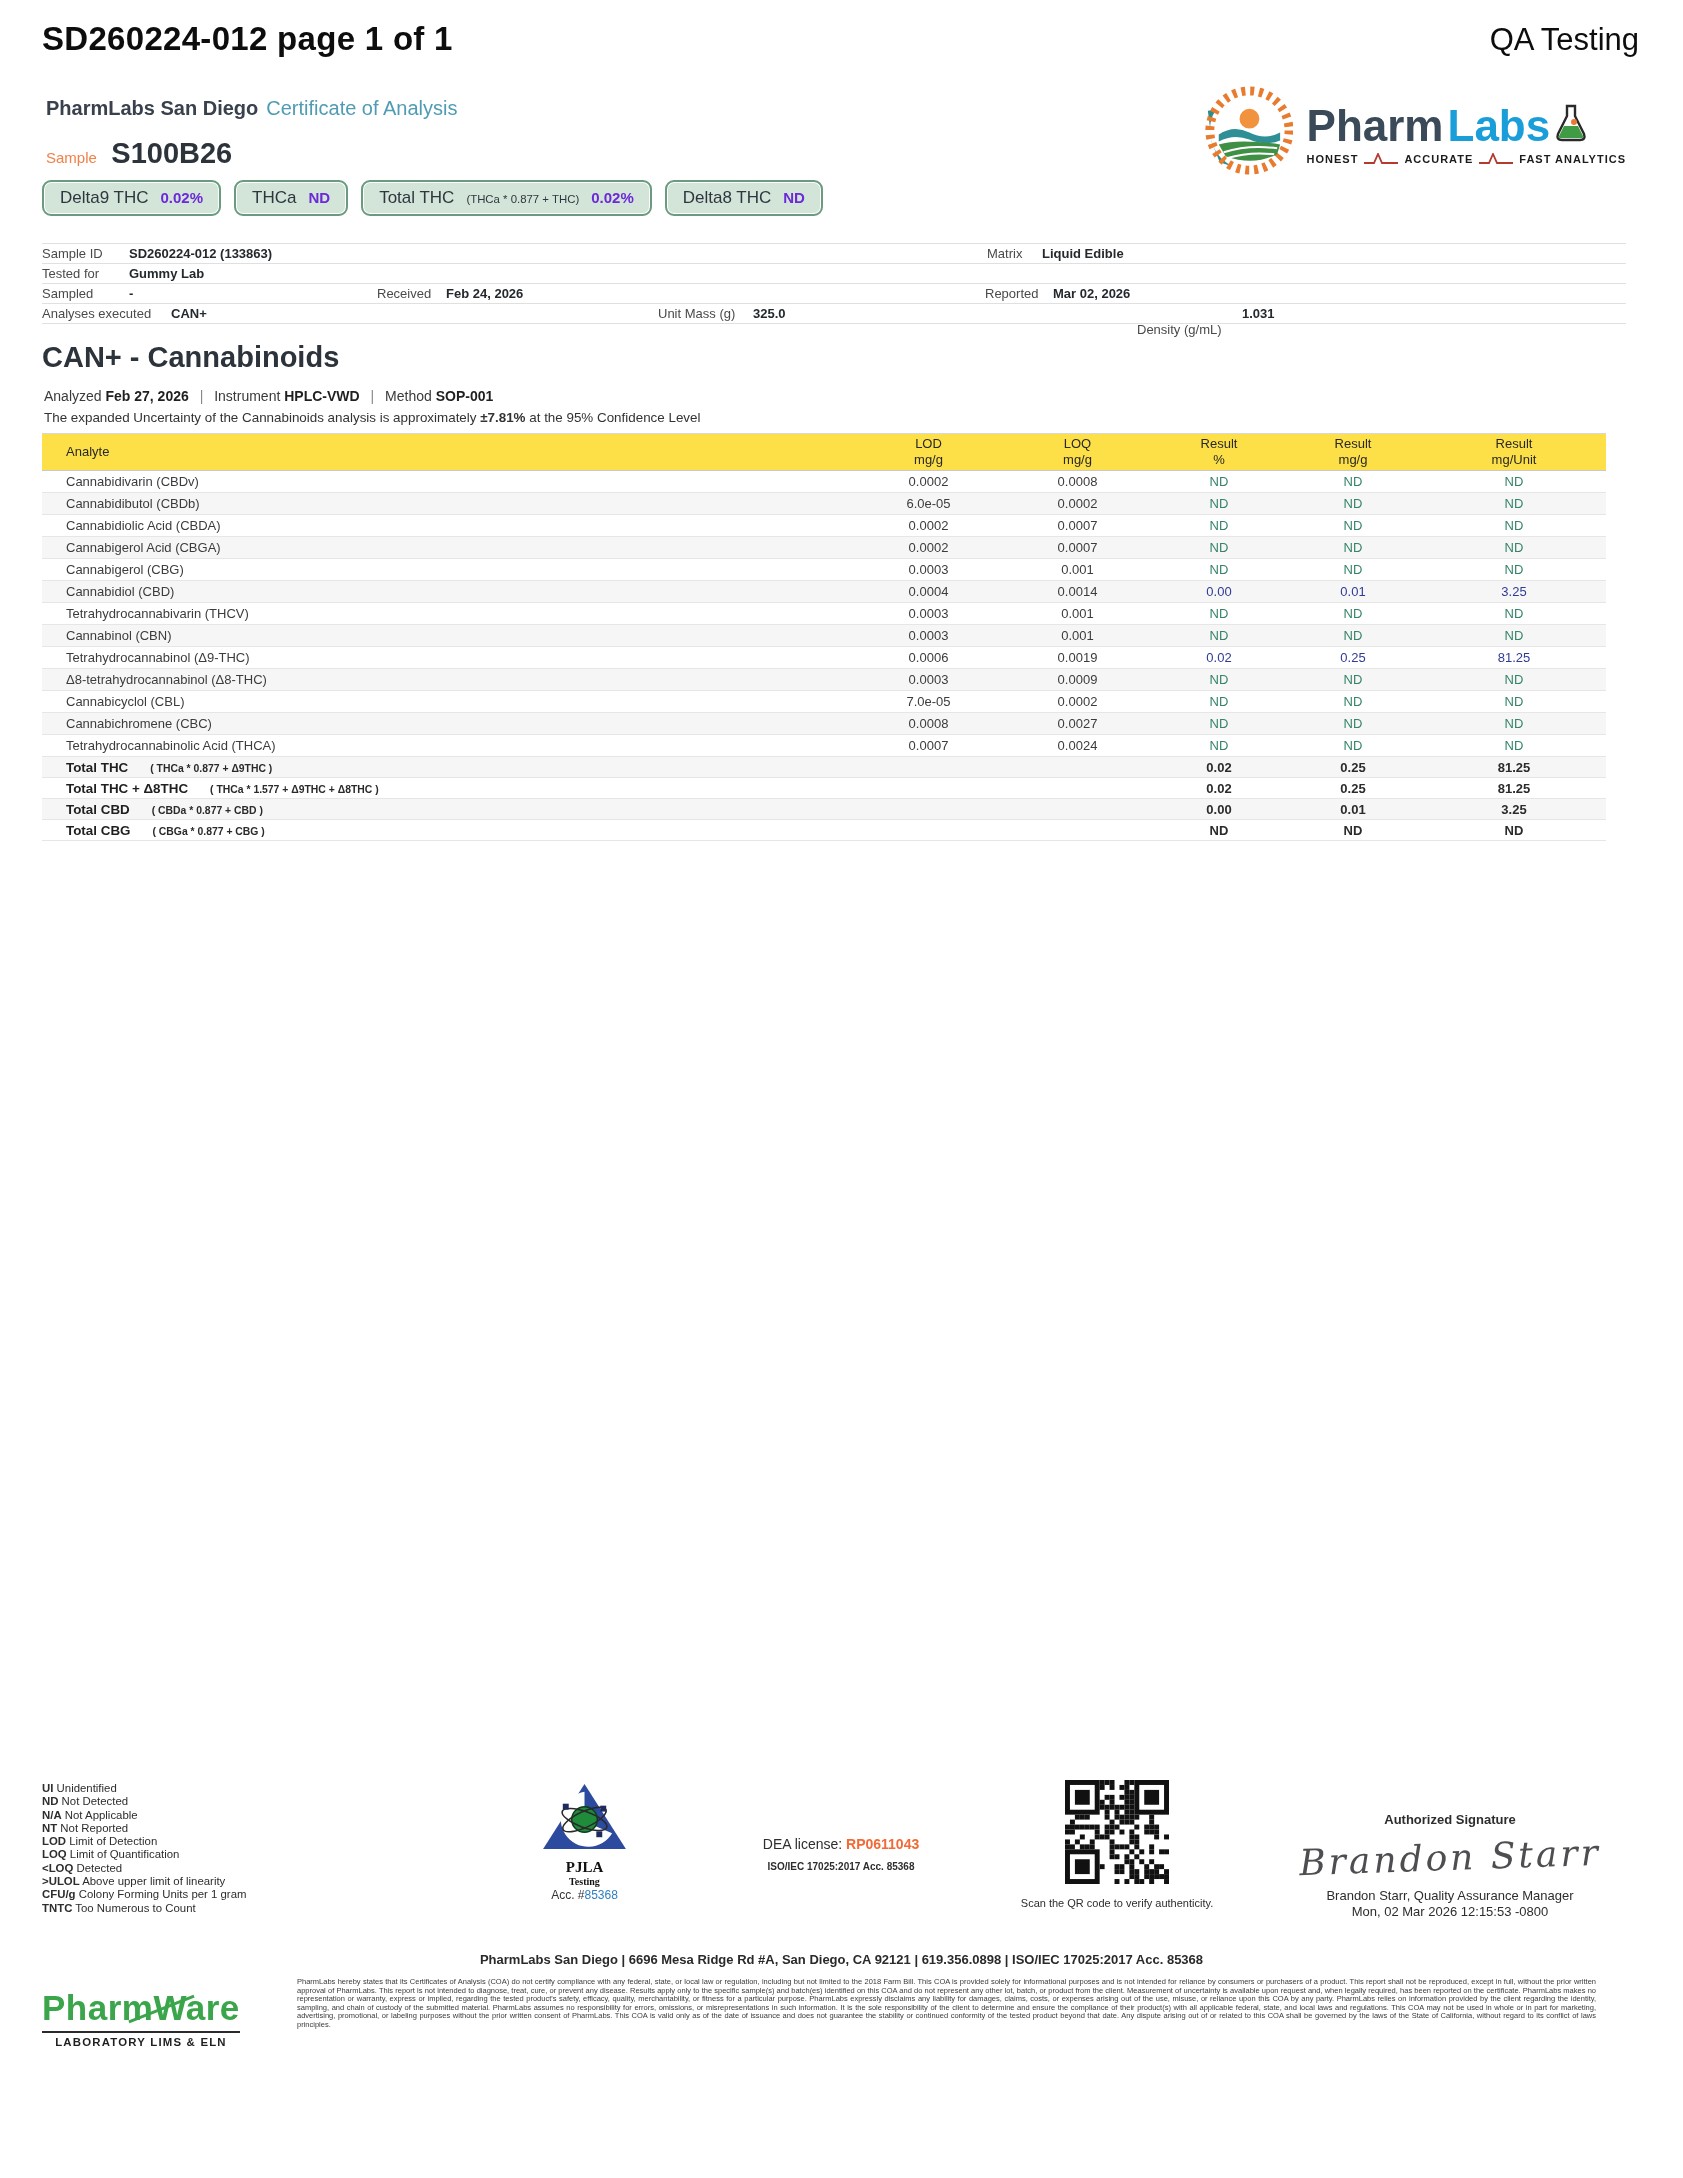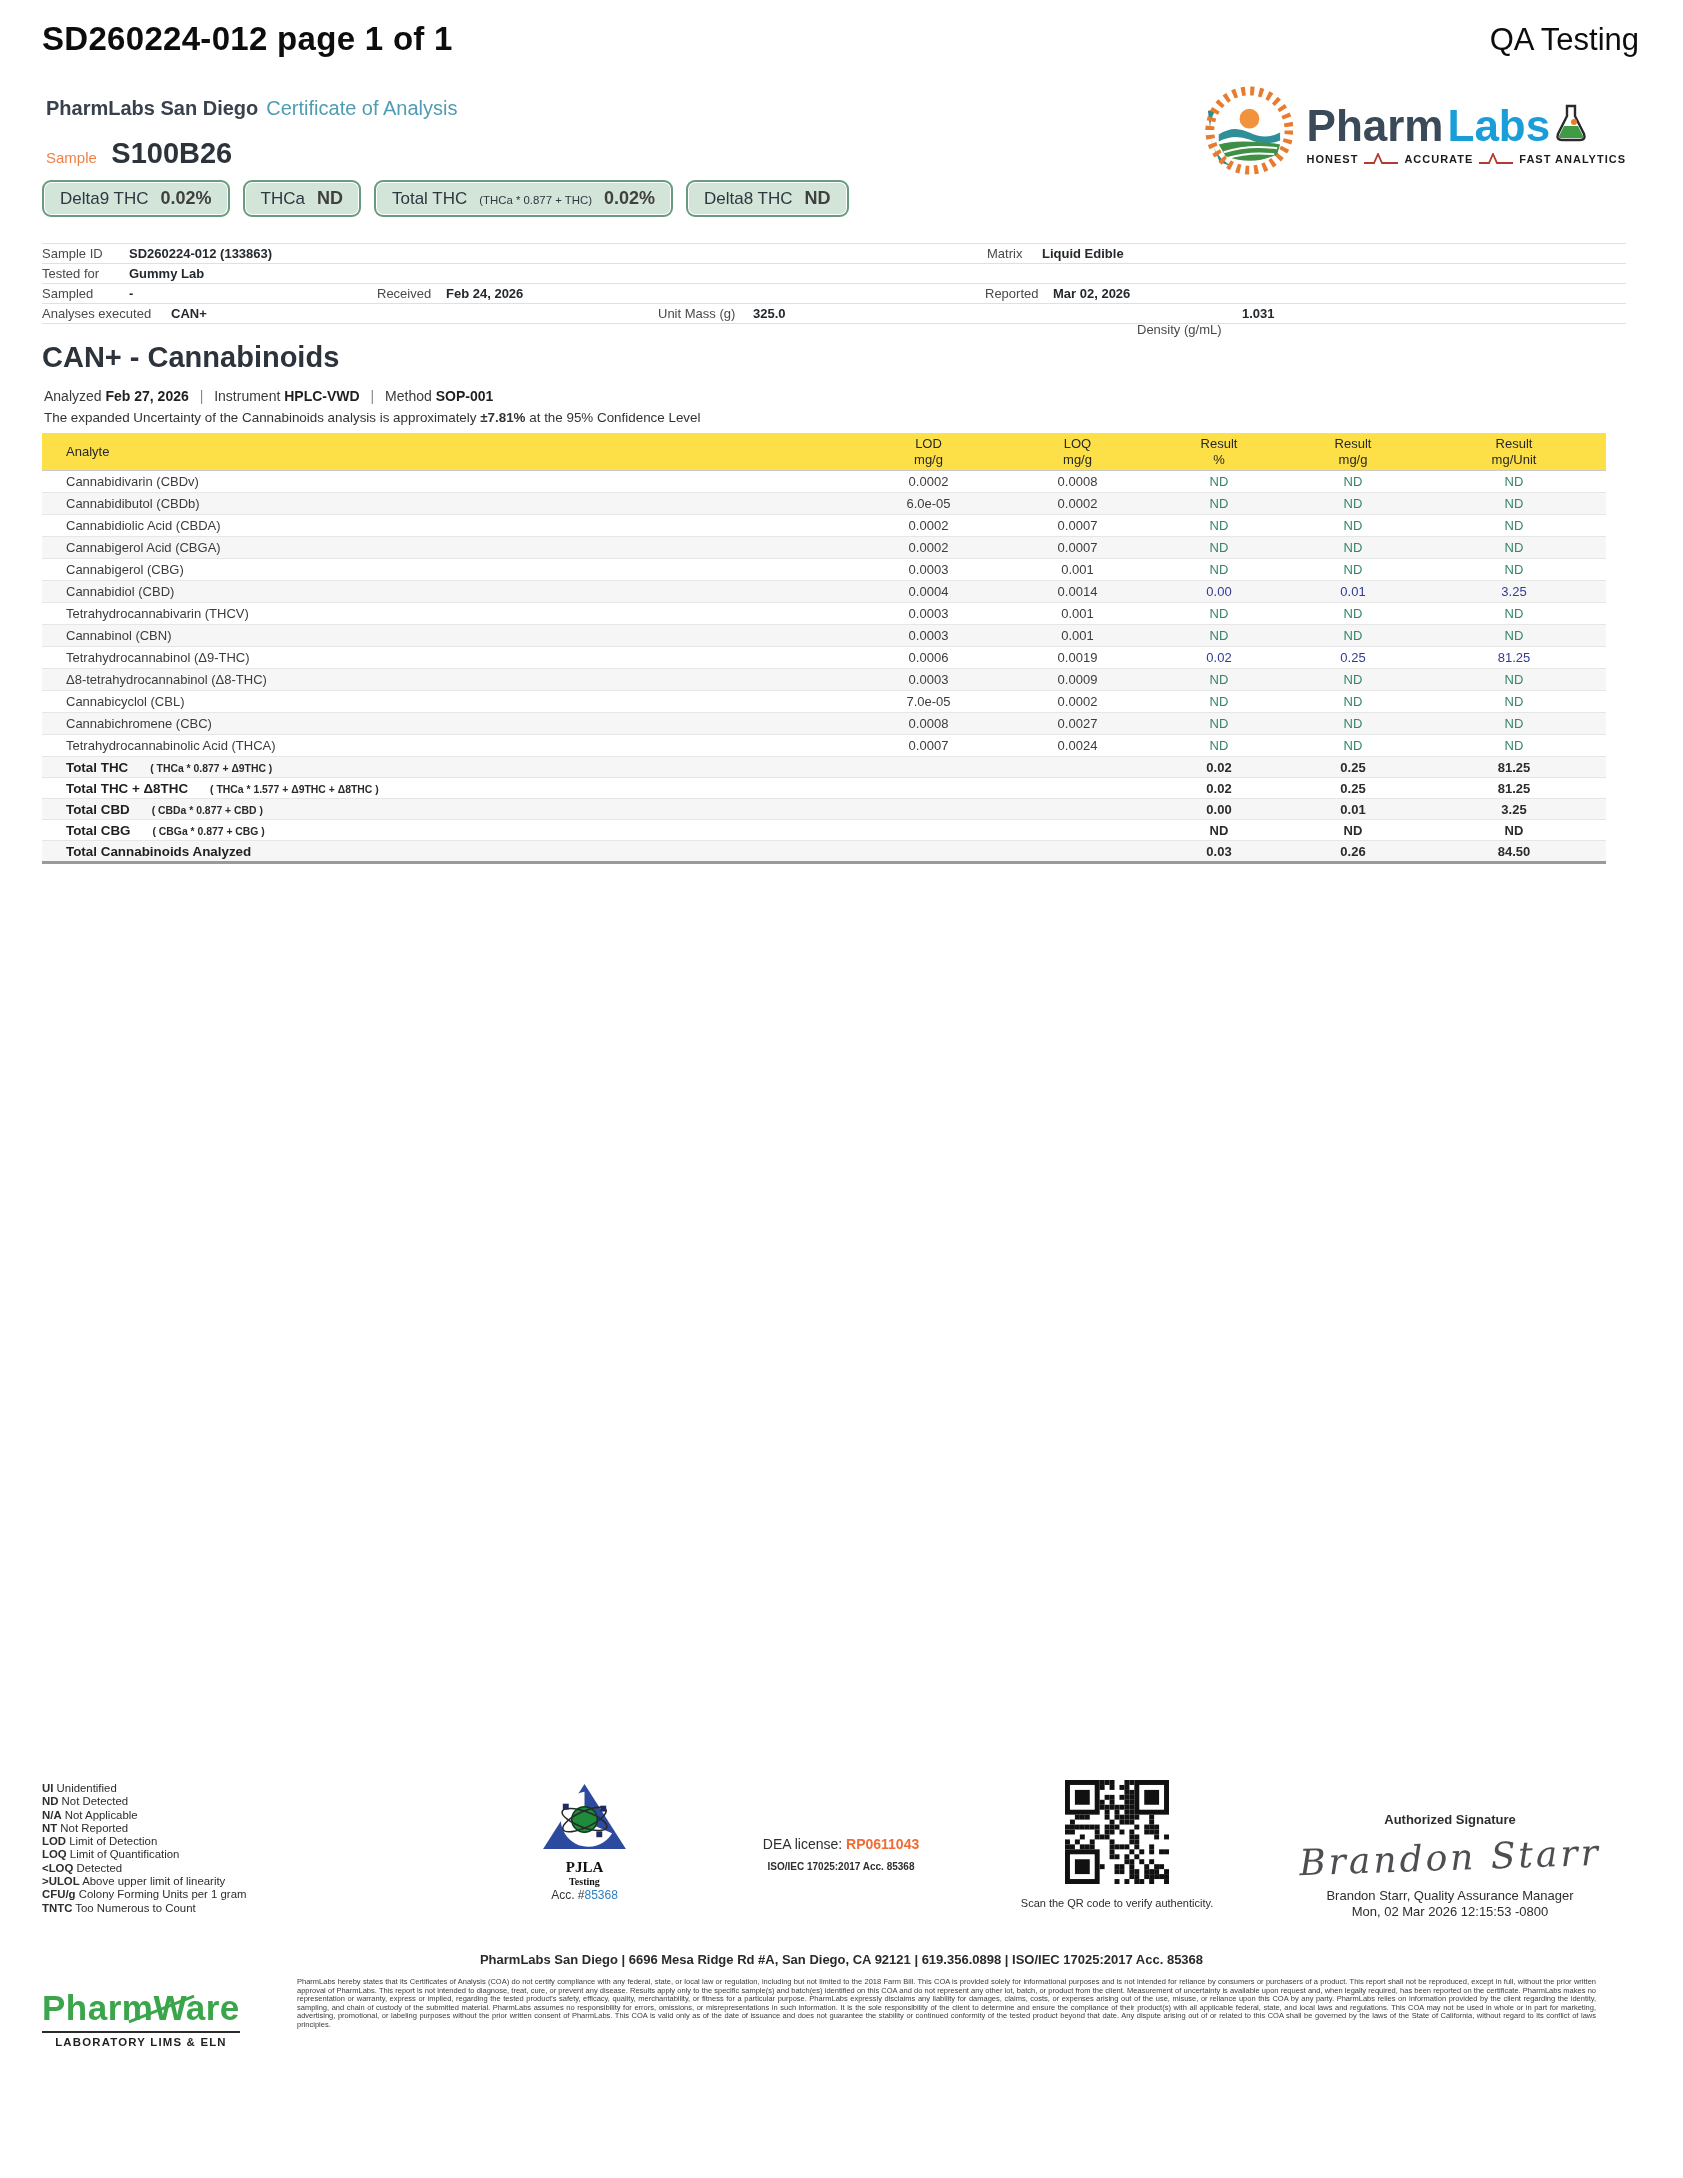--- a/index.html
+++ b/index.html
@@ -24,21 +24,21 @@
   .wordmark{font-size:44px;font-weight:700;line-height:44px;display:flex;align-items:center;gap:4px;}
   .wm1{color:#3a4a58;}
   .wm2{color:#1a9ed9;}
   .tagline{margin-top:4px;font-size:11px;font-weight:700;color:#1c1c1c;letter-spacing:1px;display:flex;gap:6px;}
 
   
   .badges{position:absolute;top:180px;left:42px;display:flex;gap:13px;}
   .badge{border:2px solid #6a9a80;background:#d2e5d8;border-radius:9px;padding:6px 16px;display:flex;align-items:baseline;gap:12px;box-shadow:0 0 0 1px #ffffff inset;}
   .badge .bl{font-size:17px;color:#2f3640;}
   .badge .bf{font-size:11.4px;color:#2f3640;}
-  .badge .bv{font-size:18px;font-weight:700;color:#404040;}
+  .badge .bv{font-size:15px;font-weight:700;color:#6d28d9;}
 
   
   .info{position:absolute;top:243px;left:42px;width:1584px;border-top:1px solid #e0e0e0;}
   .info-row{position:relative;height:19px;border-bottom:1px solid #e0e0e0;}
   .info-row span{position:absolute;top:2px;font-size:13px;color:#4a4a4a;white-space:nowrap;}
   .info-row span.v{font-weight:700;color:#24292e;}
 
   
   .section-title{position:absolute;top:341px;left:42px;font-size:29px;font-weight:600;color:#2c333b;}
   .section-meta{position:absolute;top:388px;left:44px;font-size:14px;color:#3a3a3a;}
@@ -374,28 +374,20 @@
           <div class="c-num">0.01</div>
           <div class="c-num">3.25</div>
         </div>
         <div class="t-row t-total">
           <div class="c-name"><b>Total CBG</b><span class="frm">( CBGa * 0.877 + CBG )</span></div>
           <div class="c-num"></div>
           <div class="c-num"></div>
           <div class="c-num">ND</div>
           <div class="c-num">ND</div>
           <div class="c-num">ND</div>
-        </div>
-        <div class="t-row t-total last-total">
-          <div class="c-name"><b>Total Cannabinoids Analyzed</b></div>
-          <div class="c-num"></div>
-          <div class="c-num"></div>
-          <div class="c-num">0.03</div>
-          <div class="c-num">0.26</div>
-          <div class="c-num">84.50</div>
         </div>
       </div>
     </div>
 
   <div class="legend" id="legend">
       <div class="legend-item"><b>UI</b> Unidentified</div>
       <div class="legend-item"><b>ND</b> Not Detected</div>
       <div class="legend-item"><b>N/A</b> Not Applicable</div>
       <div class="legend-item"><b>NT</b> Not Reported</div>
       <div class="legend-item"><b>LOD</b> Limit of Detection</div>

